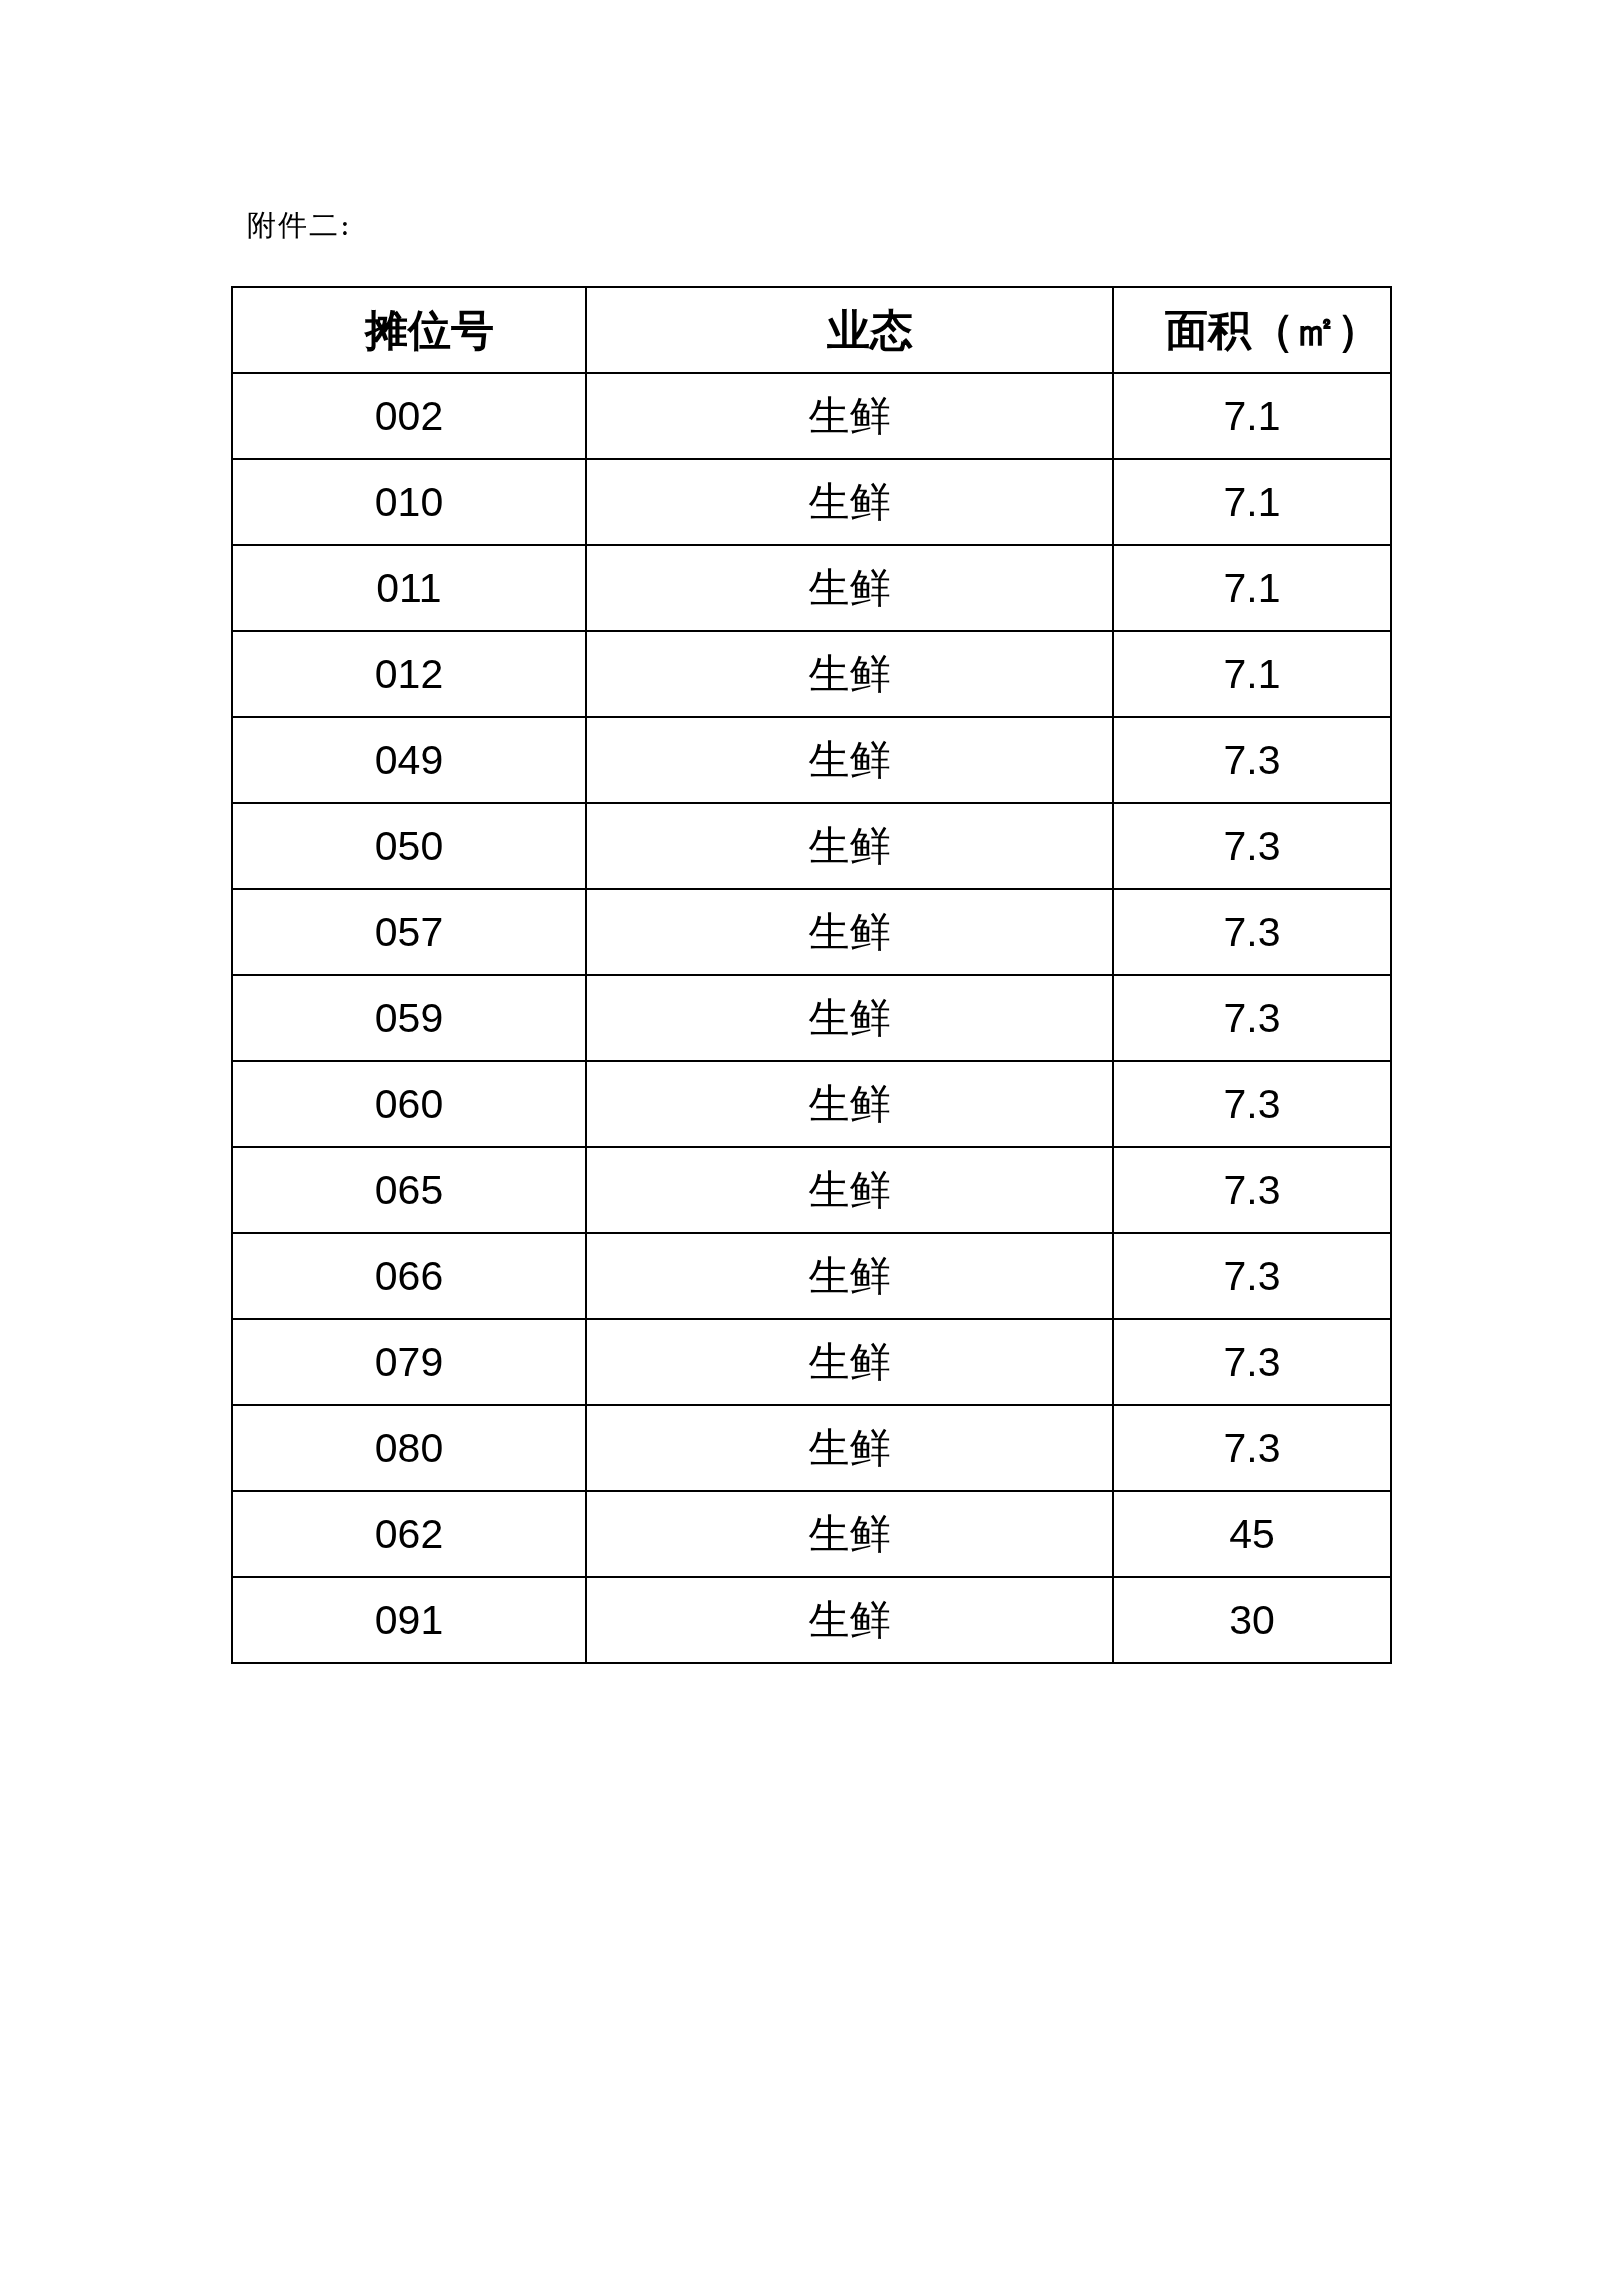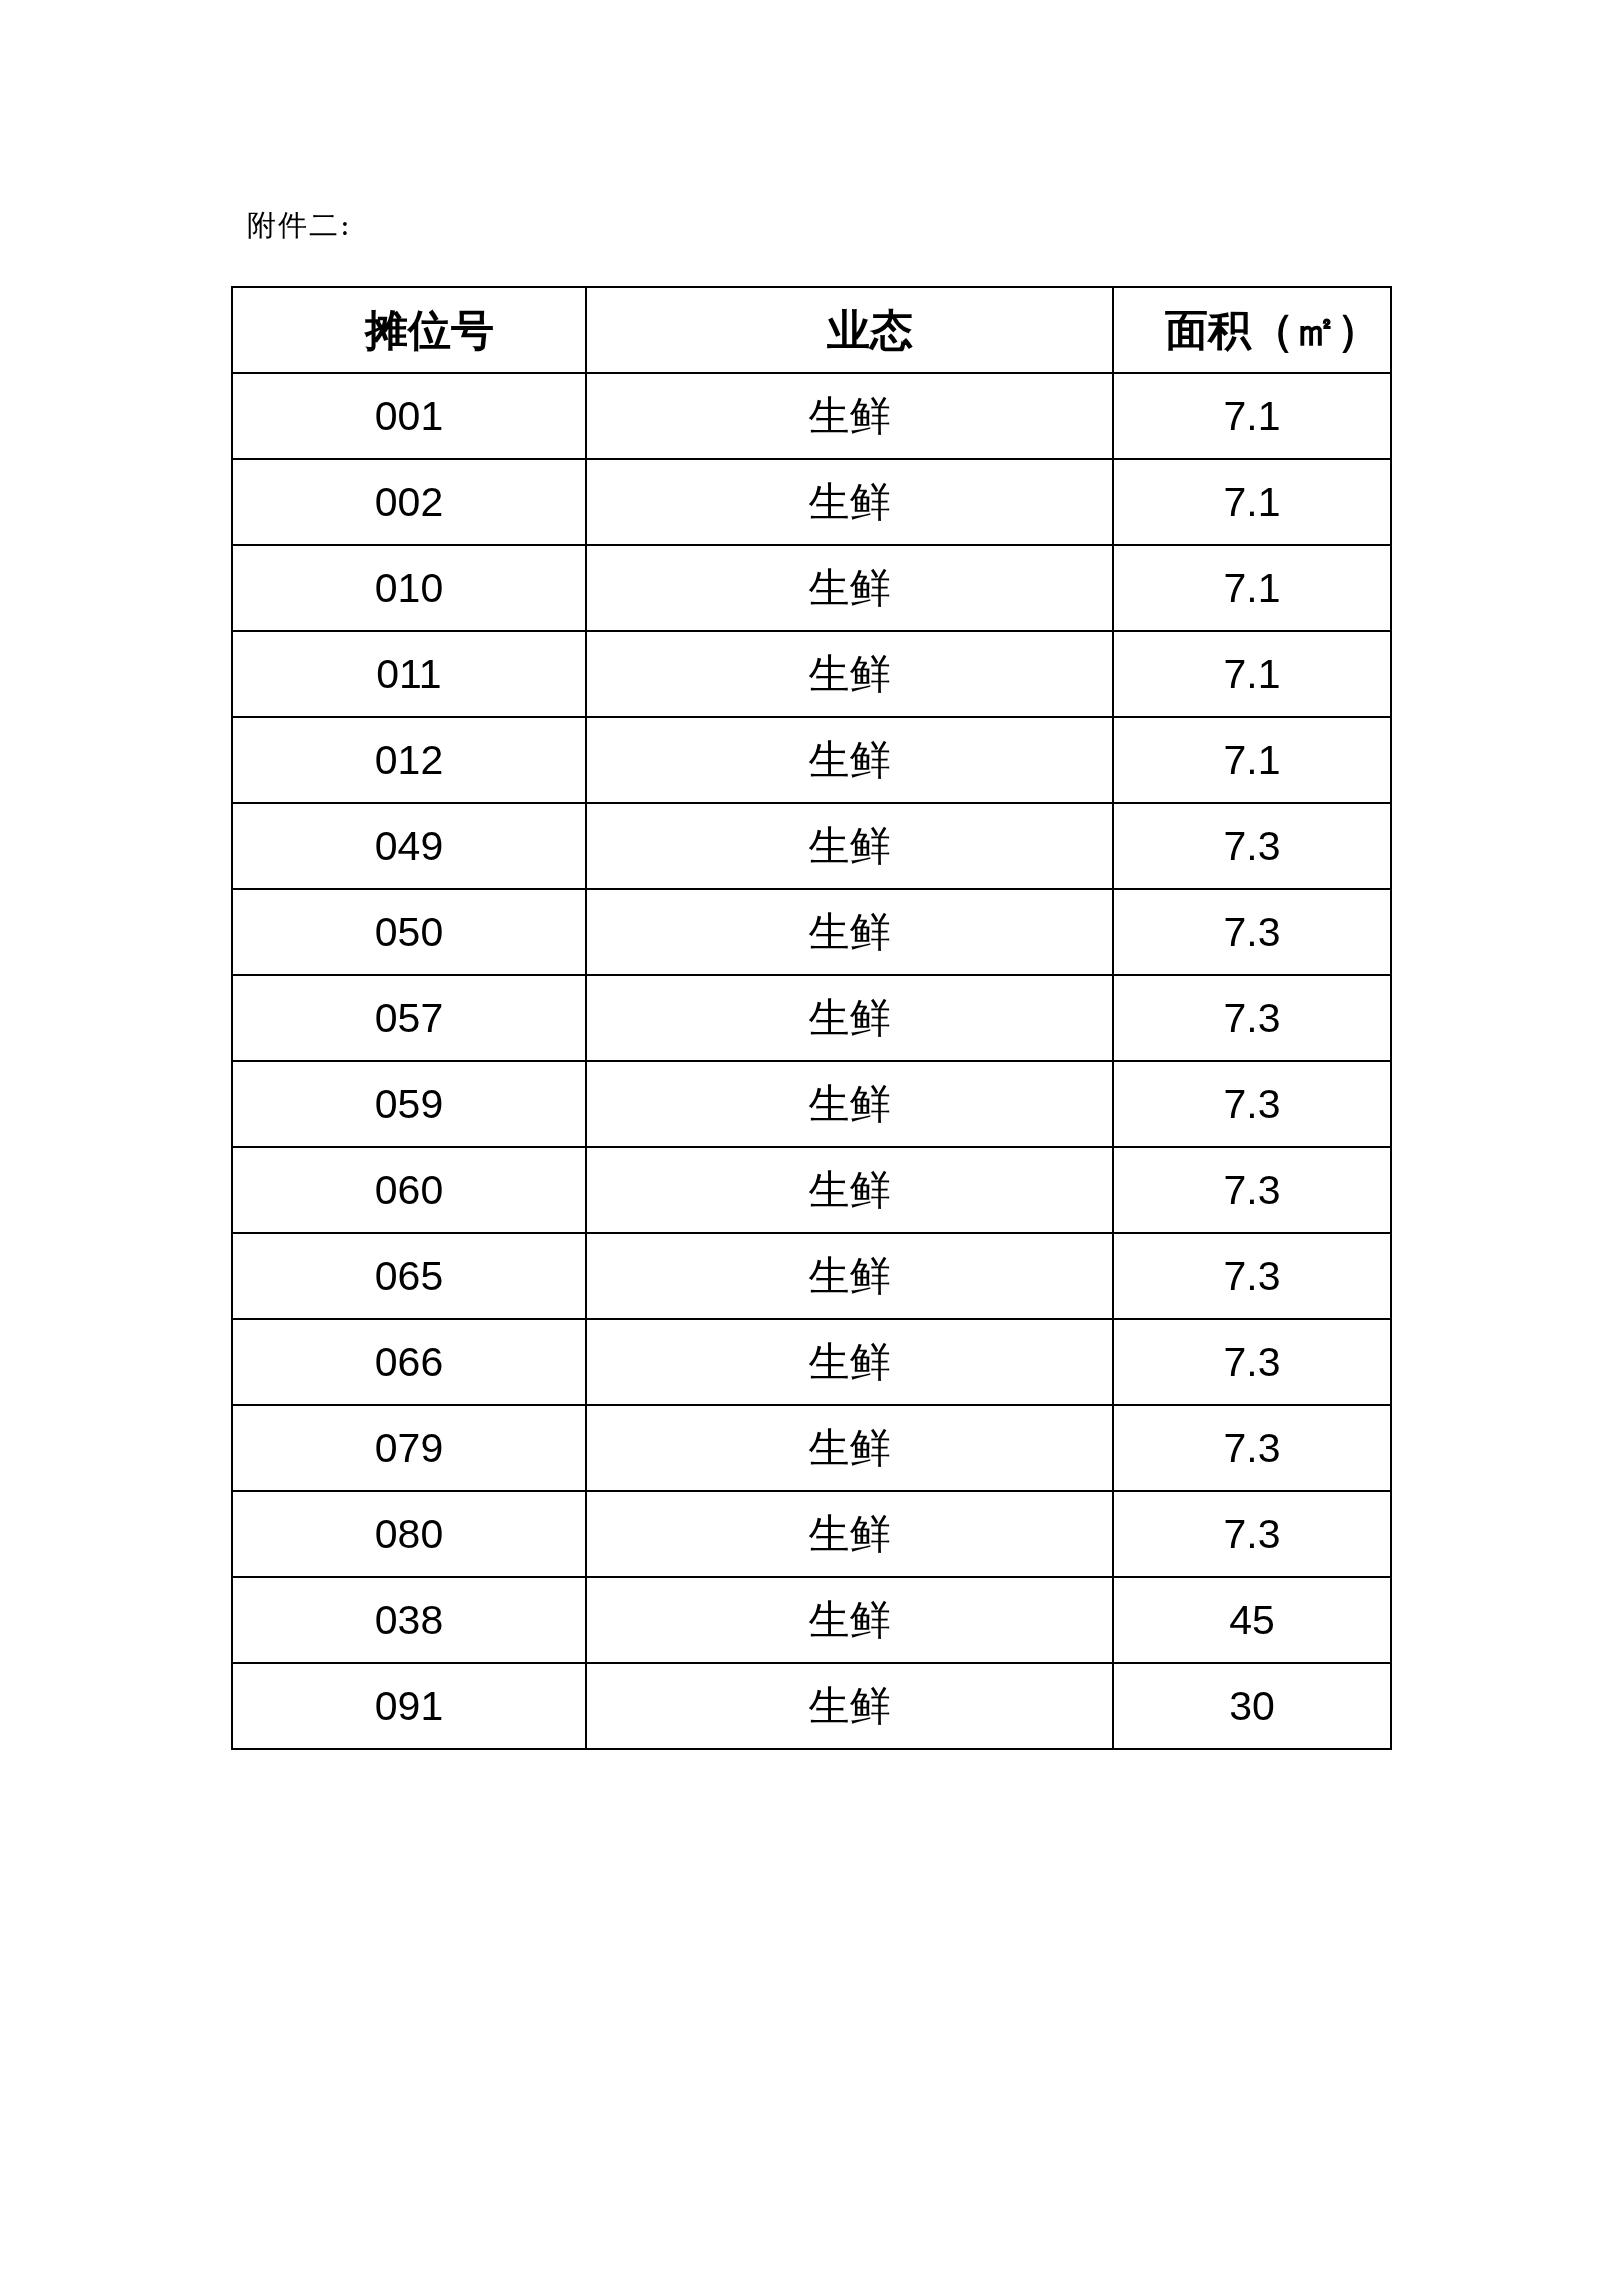--- a/index.html
+++ b/index.html
@@ -66,25 +66,20 @@
     <col class="col-area">
   </colgroup>
   <thead>
     <tr>
       <th>摊位号</th>
       <th>业态</th>
       <th>面积（㎡）</th>
     </tr>
   </thead>
   <tbody id="stall-table-body">
-  <tr>
-        <td>001</td>
-        <td>生鲜</td>
-        <td>7.1</td>
-      </tr>
       <tr>
         <td>002</td>
         <td>生鲜</td>
         <td>7.1</td>
       </tr>
       <tr>
         <td>010</td>
         <td>生鲜</td>
         <td>7.1</td>
       </tr>
@@ -137,21 +132,21 @@
         <td>079</td>
         <td>生鲜</td>
         <td>7.3</td>
       </tr>
       <tr>
         <td>080</td>
         <td>生鲜</td>
         <td>7.3</td>
       </tr>
       <tr>
-        <td>038</td>
+        <td>062</td>
         <td>生鲜</td>
         <td>45</td>
       </tr>
       <tr>
         <td>091</td>
         <td>生鲜</td>
         <td>30</td>
       </tr>
     </tbody>
 </table>

